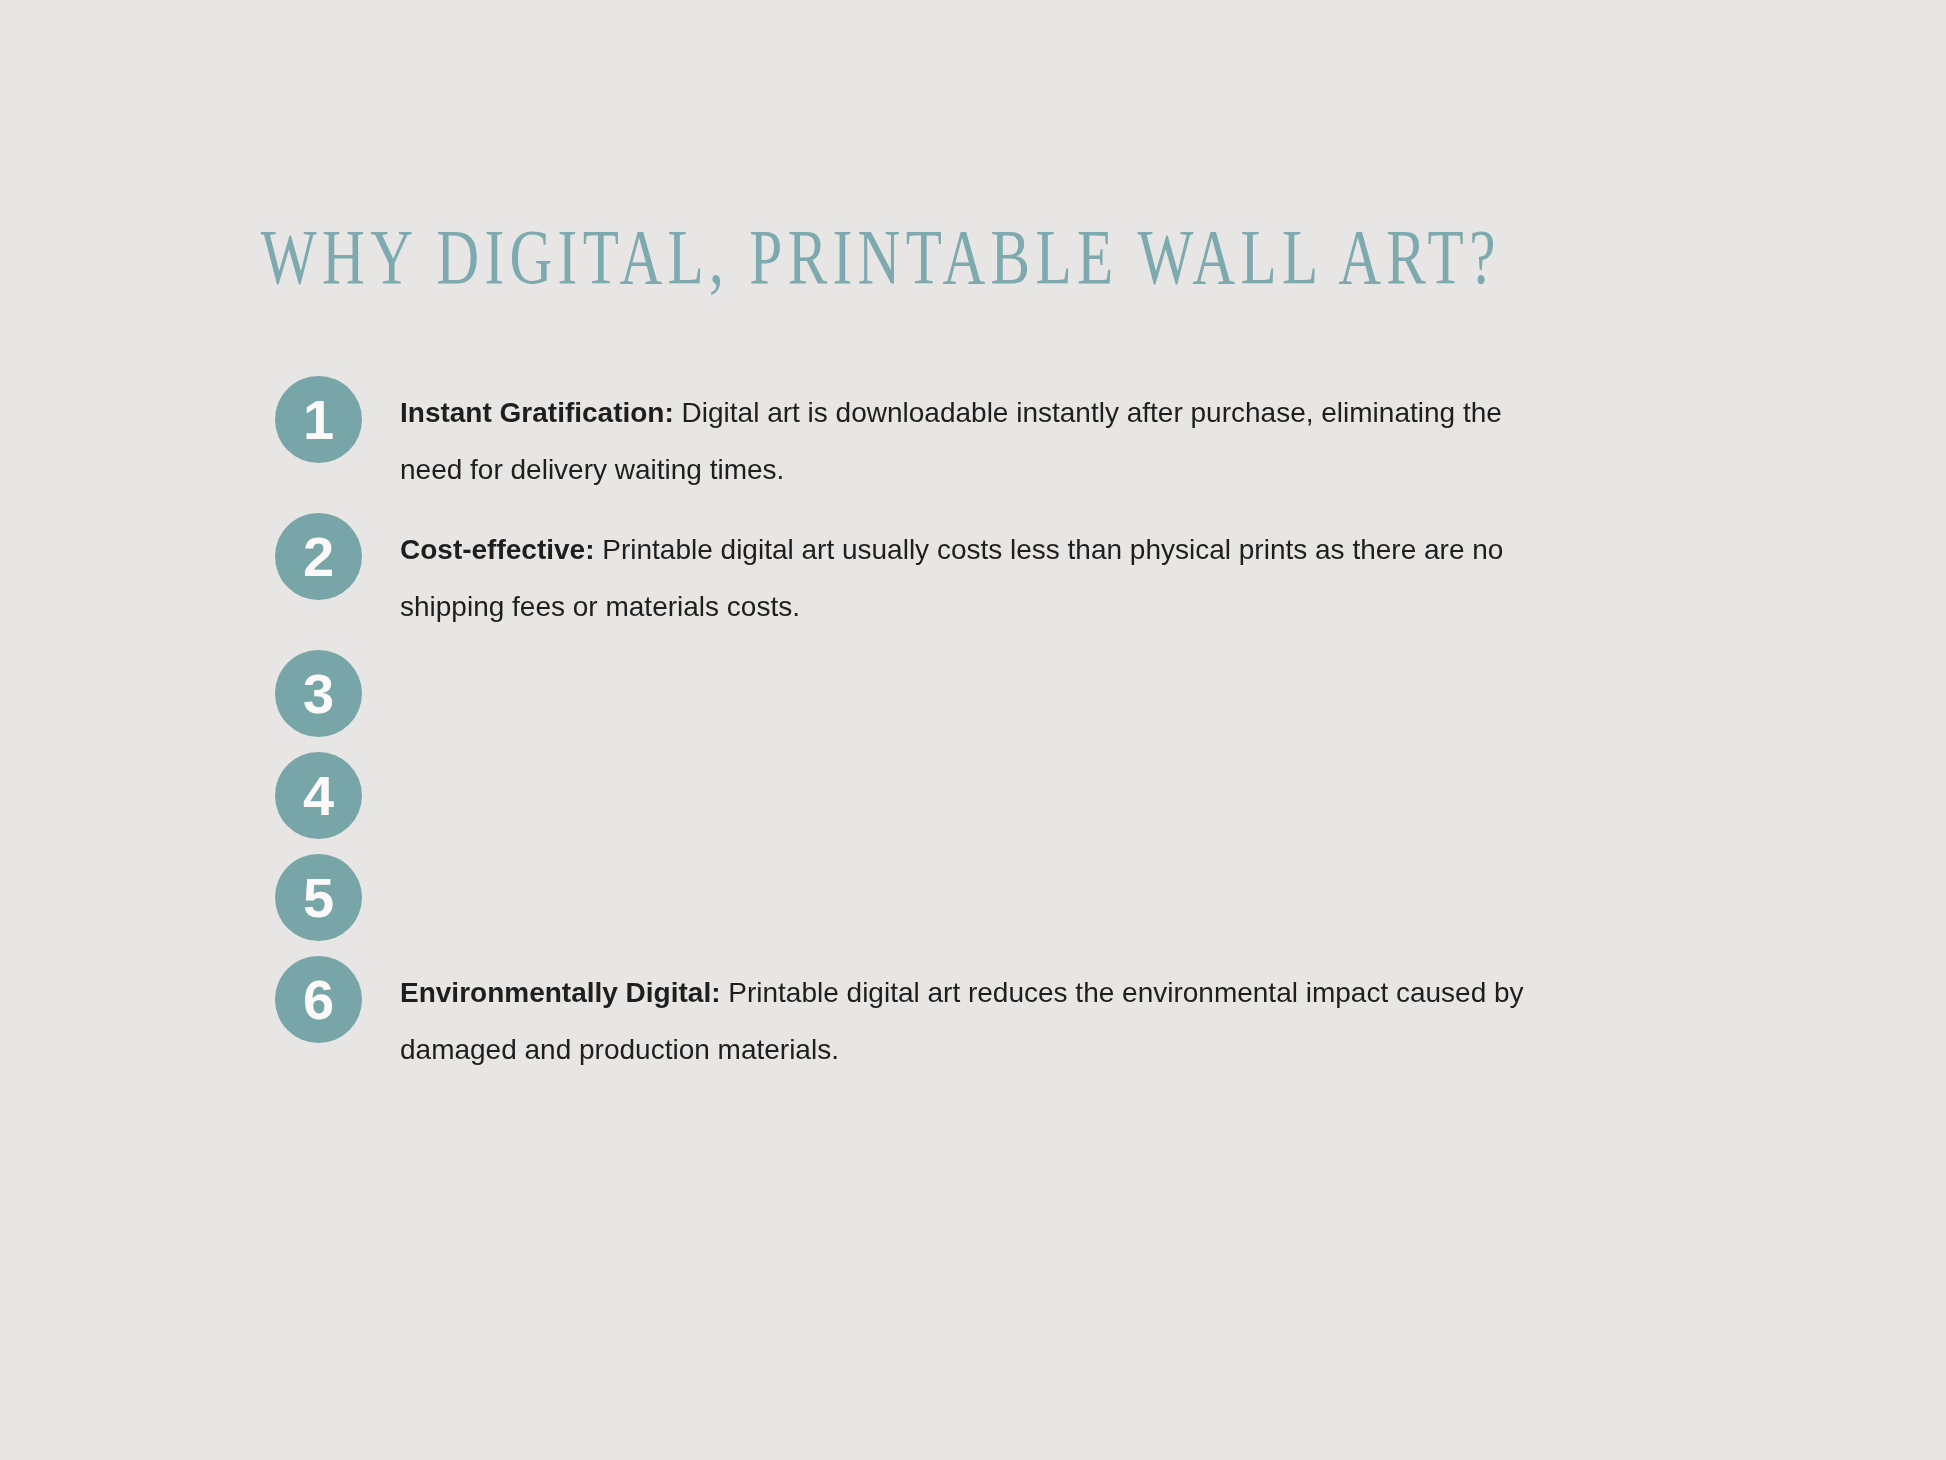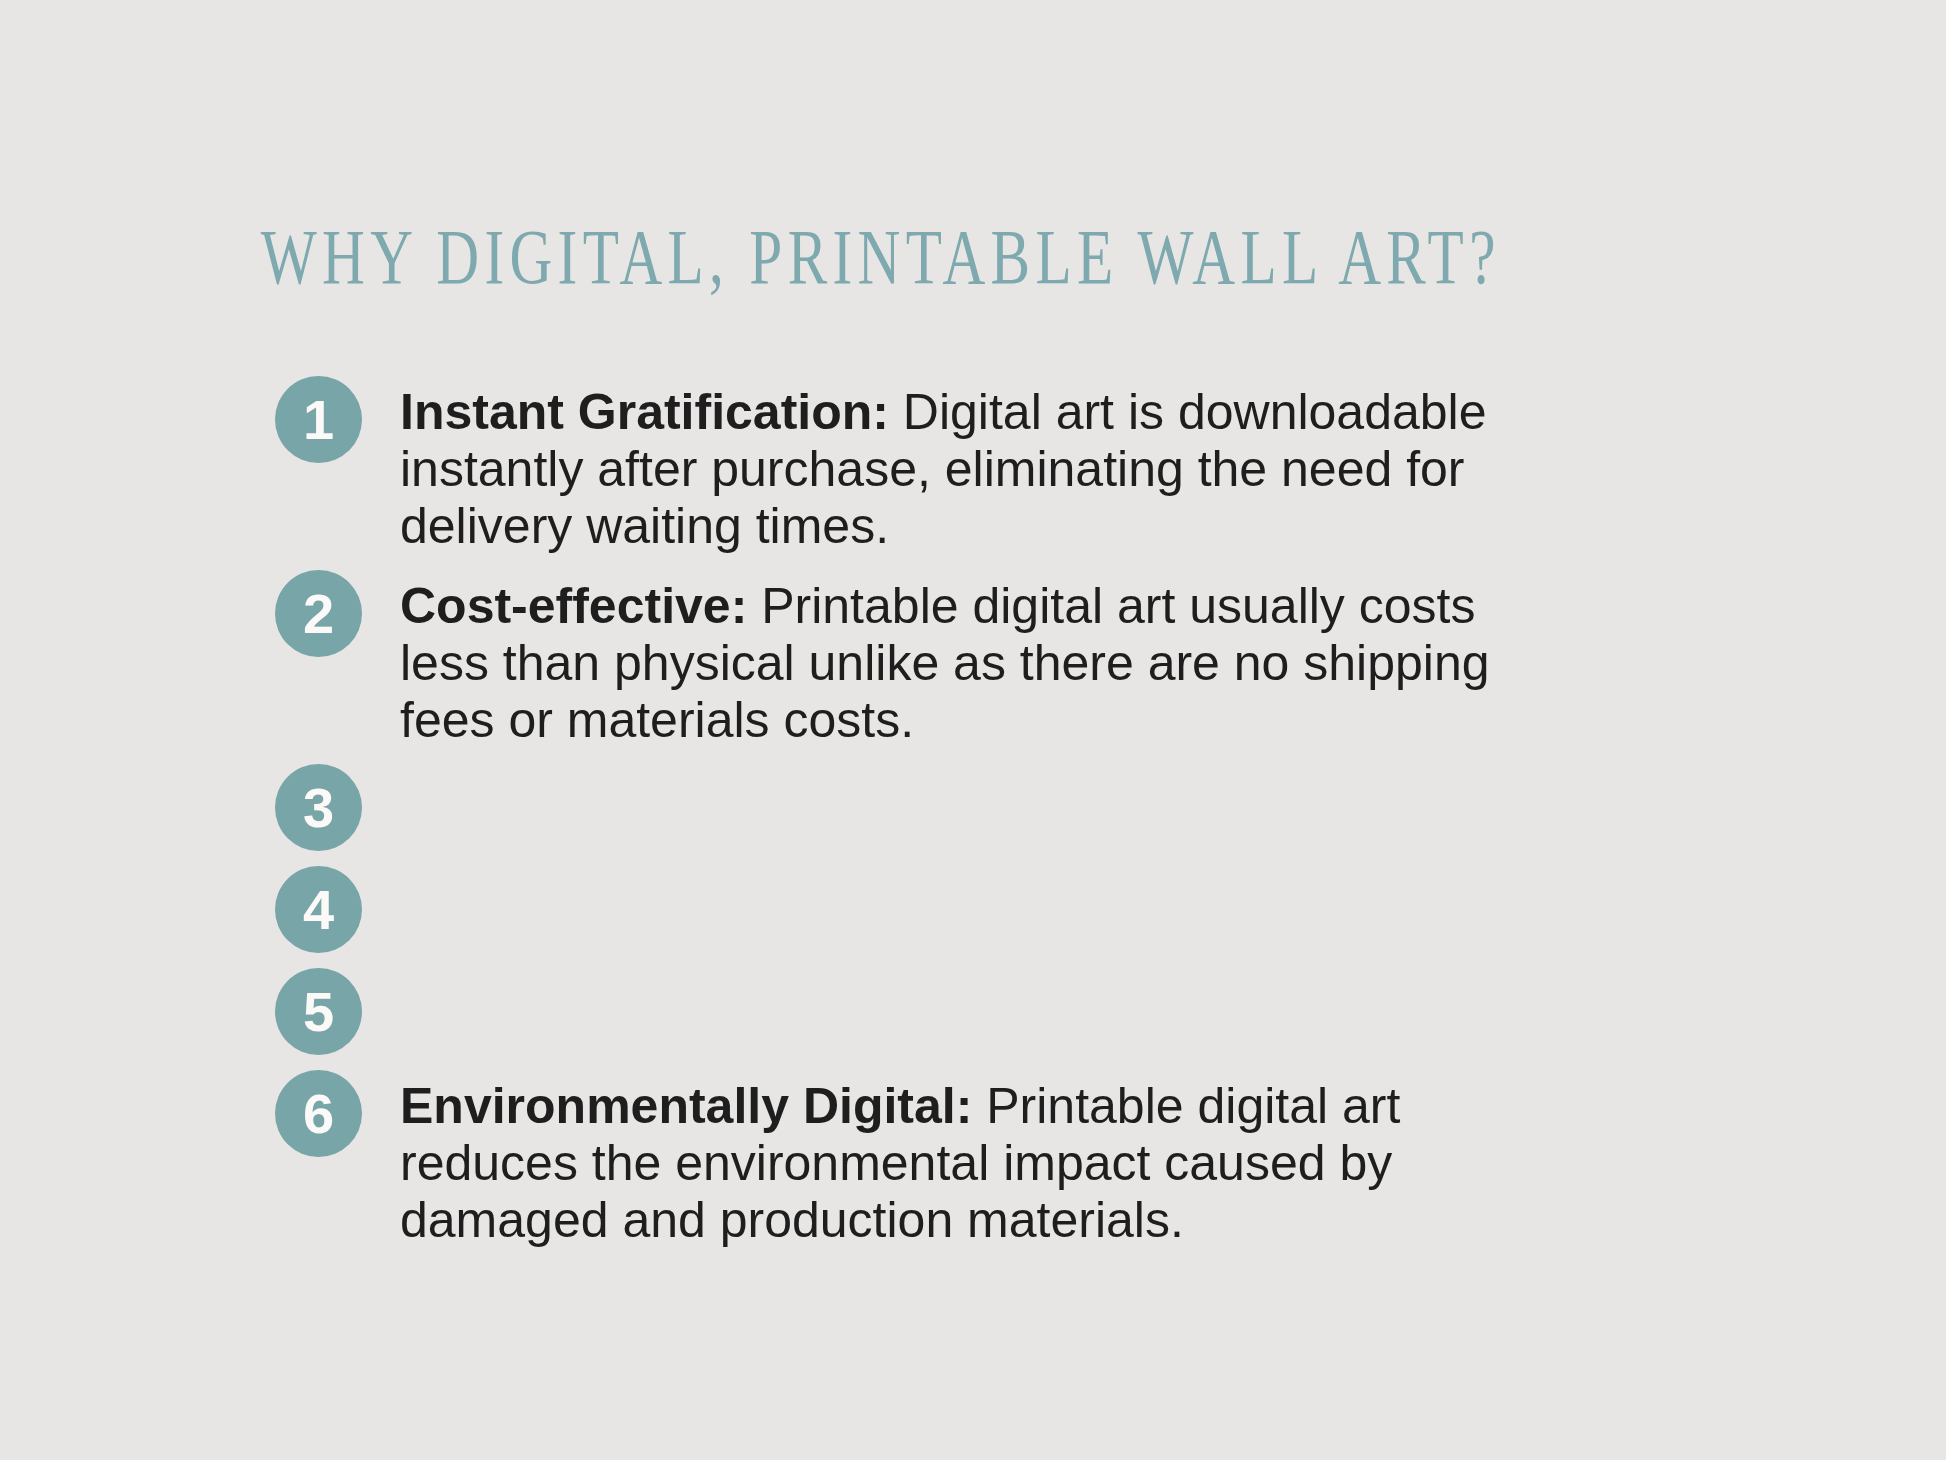--- a/index.html
+++ b/index.html
@@ -60,21 +60,21 @@
   }
   .number-badge .num {
     color: var(--number);
     font-size: 56px;
     font-weight: 700;
     line-height: 1;
   }
   .item-text {
     margin-left: 38px;
     max-width: 1285px;
-    font-size: 50px;
+    font-size: 28px;
     line-height: 57px;
     color: var(--text);
   }
   .item-text b { font-weight: 700; }
 </style>
 </head>
 <body>
 
 <div class="canvas">
   <div class="title-wrap">
@@ -86,21 +86,21 @@
     <div class="number-badge">
       <span class="num">1</span>
     </div>
     <p class="item-text"><b>Instant Gratification:</b> <span>Digital art is downloadable instantly after purchase, eliminating the need for delivery waiting times.</span></p>
   </div>
 
   <div class="list-item">
     <div class="number-badge">
       <span class="num">2</span>
     </div>
-    <p class="item-text"><b>Cost-effective:</b> <span>Printable digital art usually costs less than physical unlike as there are no shipping fees or materials costs.</span></p>
+    <p class="item-text"><b>Cost-effective:</b> <span>Printable digital art usually costs less than physical prints as there are no shipping fees or materials costs.</span></p>
   </div>
 
   <div class="list-item">
     <div class="number-badge">
       <span class="num">3</span>
     </div>
   </div>
 
   <div class="list-item">
     <div class="number-badge">

